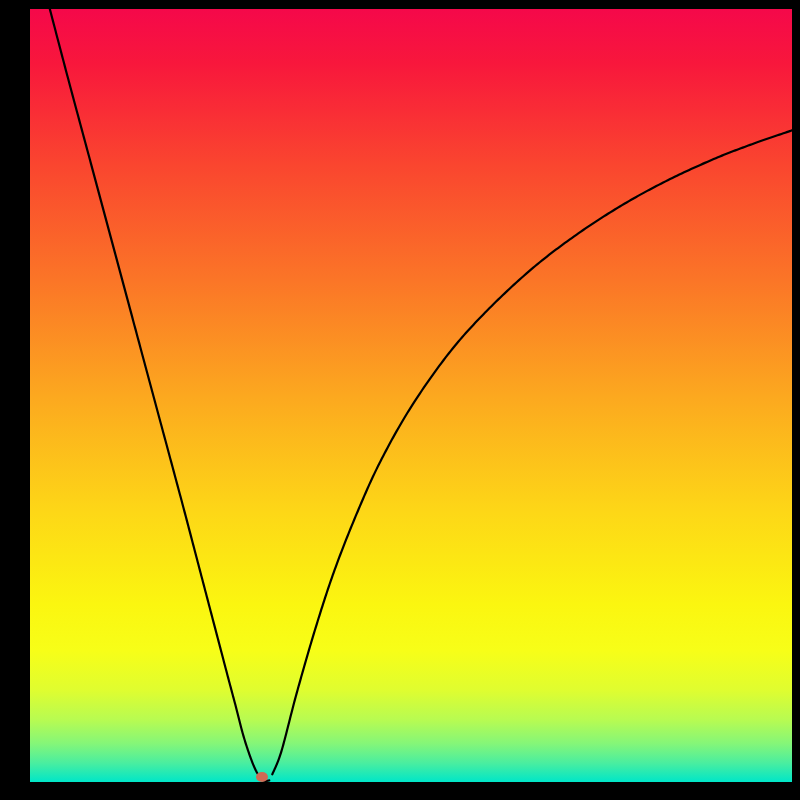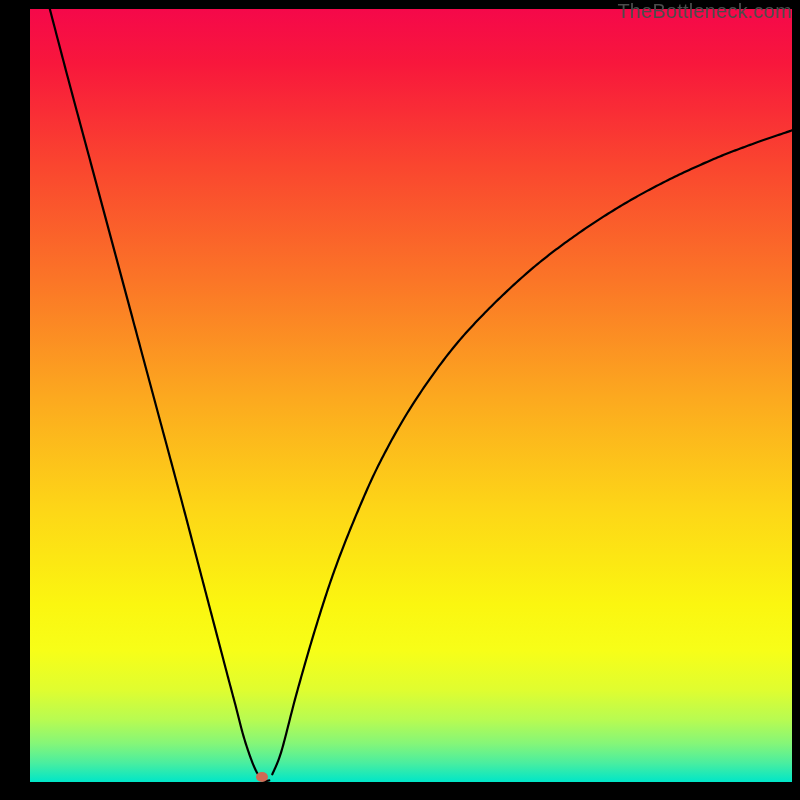--- a/index.html
+++ b/index.html
@@ -81,15 +81,14 @@
     </svg>
 
     <svg class="curve-svg" viewBox="0 0 762 773" preserveAspectRatio="none">
       <path id="curve-left" fill="none" stroke="#000" stroke-width="2.2" stroke-linecap="round" d="M19.81 0.00 L20.31 1.89 L20.88 4.07 L21.52 6.52 L22.23 9.21 L22.99 12.14 L23.81 15.27 L24.68 18.59 L25.59 22.08 L26.54 25.71 L27.53 29.47 L28.54 33.34 L29.58 37.29 L30.63 41.31 L31.70 45.37 L32.78 49.46 L33.86 53.55 L34.93 57.63 L36.00 61.67 L37.06 65.66 L38.10 69.57 L39.14 73.47 L40.20 77.45 L41.28 81.49 L42.38 85.59 L43.49 89.74 L44.62 93.94 L45.76 98.19 L46.91 102.47 L48.08 106.78 L49.24 111.12 L50.42 115.48 L51.60 119.85 L52.78 124.22 L53.96 128.60 L55.14 132.98 L56.31 137.35 L57.49 141.70 L58.65 146.03 L59.81 150.33 L60.96 154.60 L62.10 158.85 L63.25 163.10 L64.39 167.35 L65.53 171.61 L66.67 175.86 L67.82 180.11 L68.96 184.36 L70.10 188.61 L71.25 192.86 L72.39 197.12 L73.53 201.37 L74.68 205.62 L75.82 209.87 L76.96 214.12 L78.10 218.37 L79.25 222.62 L80.39 226.88 L81.53 231.13 L82.68 235.38 L83.82 239.63 L84.96 243.88 L86.11 248.13 L87.25 252.38 L88.39 256.64 L89.53 260.89 L90.68 265.14 L91.82 269.39 L92.96 273.64 L94.11 277.89 L95.25 282.14 L96.39 286.40 L97.54 290.65 L98.68 294.90 L99.82 299.15 L100.97 303.40 L102.11 307.65 L103.25 311.91 L104.39 316.16 L105.54 320.41 L106.68 324.66 L107.82 328.91 L108.97 333.16 L110.11 337.41 L111.25 341.67 L112.39 345.92 L113.54 350.17 L114.68 354.42 L115.82 358.67 L116.97 362.92 L118.11 367.17 L119.25 371.43 L120.40 375.68 L121.54 379.93 L122.68 384.18 L123.83 388.43 L124.97 392.68 L126.11 396.94 L127.25 401.19 L128.40 405.44 L129.54 409.69 L130.69 413.97 L131.86 418.31 L133.04 422.70 L134.23 427.13 L135.43 431.58 L136.64 436.05 L137.84 440.53 L139.05 445.00 L140.25 449.46 L141.45 453.90 L142.63 458.30 L143.80 462.66 L144.96 466.96 L146.10 471.20 L147.22 475.36 L148.32 479.45 L149.38 483.43 L150.42 487.31 L151.43 491.08 L152.40 494.72 L153.33 498.23 L154.23 501.61 L155.10 504.88 L155.94 508.05 L156.75 511.12 L157.53 514.10 L158.30 517.01 L159.04 519.86 L159.78 522.65 L160.50 525.40 L161.21 528.11 L161.91 530.80 L162.61 533.48 L163.31 536.15 L164.01 538.84 L164.71 541.53 L165.43 544.26 L166.15 547.02 L166.89 549.83 L167.64 552.70 L168.40 555.59 L169.16 558.49 L169.93 561.39 L170.69 564.29 L171.45 567.19 L172.21 570.09 L172.97 572.99 L173.74 575.88 L174.50 578.78 L175.26 581.68 L176.02 584.58 L176.78 587.48 L177.55 590.38 L178.31 593.28 L179.07 596.18 L179.83 599.08 L180.59 601.97 L181.36 604.87 L182.12 607.77 L182.88 610.67 L183.65 613.60 L184.44 616.60 L185.24 619.65 L186.05 622.73 L186.87 625.85 L187.69 628.99 L188.52 632.13 L189.34 635.27 L190.16 638.39 L190.98 641.49 L191.78 644.56 L192.57 647.57 L193.35 650.53 L194.11 653.41 L194.85 656.22 L195.56 658.93 L196.25 661.54 L196.90 664.04 L197.53 666.41 L198.12 668.64 L198.67 670.74 L199.19 672.69 L199.68 674.52 L200.13 676.23 L200.56 677.84 L200.97 679.36 L201.35 680.80 L201.72 682.16 L202.07 683.47 L202.41 684.73 L202.74 685.96 L203.06 687.16 L203.38 688.35 L203.69 689.53 L204.01 690.73 L204.34 691.95 L204.67 693.19 L205.01 694.49 L205.37 695.83 L205.74 697.25 L206.12 698.70 L206.50 700.18 L206.88 701.67 L207.26 703.17 L207.65 704.68 L208.03 706.20 L208.41 707.72 L208.79 709.24 L209.17 710.76 L209.55 712.27 L209.93 713.78 L210.31 715.28 L210.69 716.77 L211.07 718.24 L211.46 719.69 L211.84 721.13 L212.22 722.54 L212.60 723.93 L212.98 725.29 L213.36 726.62 L213.74 727.93 L214.13 729.23 L214.52 730.52 L214.91 731.80 L215.30 733.07 L215.69 734.32 L216.09 735.56 L216.48 736.79 L216.87 737.99 L217.27 739.18 L217.65 740.35 L218.04 741.50 L218.43 742.63 L218.81 743.73 L219.18 744.81 L219.55 745.86 L219.92 746.89 L220.28 747.89 L220.63 748.87 L220.98 749.81 L221.32 750.72 L221.65 751.60 L221.98 752.46 L222.30 753.29 L222.61 754.09 L222.92 754.86 L223.23 755.61 L223.53 756.34 L223.83 757.05 L224.12 757.73 L224.42 758.40 L224.71 759.05 L225.00 759.68 L225.30 760.30 L225.59 760.90 L225.88 761.49 L226.18 762.06 L226.47 762.62 L226.77 763.18 L227.08 763.72 L227.38 764.26 L227.69 764.78 L227.99 765.29 L228.30 765.79 L228.60 766.27 L228.90 766.74 L229.21 767.19 L229.51 767.63 L229.82 768.05 L230.12 768.46 L230.43 768.85 L230.73 769.22 L231.04 769.57 L231.34 769.90 L231.65 770.21 L231.95 770.50 L232.26 770.77 L232.56 771.02 L232.87 771.25 L233.17 771.45 L233.48 771.63 L233.81 771.77 L234.14 771.87 L234.49 771.95 L234.84 772.00 L235.19 772.02 L235.55 772.03 L235.90 772.01 L236.25 771.98 L236.60 771.94 L236.94 771.88 L237.27 771.83 L237.59 771.76 L237.89 771.70 L238.17 771.64 L238.44 771.58 L238.68 771.53 L238.91 771.49 L239.10 771.46 L239.27 771.45 "></path>
       <path id="curve-right" fill="none" stroke="#000" stroke-width="2.2" stroke-linecap="round" d="M242.32 765.27 L242.56 764.68 L242.83 764.05 L243.13 763.38 L243.46 762.67 L243.82 761.92 L244.20 761.11 L244.60 760.25 L245.02 759.33 L245.47 758.35 L245.94 757.30 L246.42 756.17 L246.92 754.97 L247.44 753.69 L247.98 752.32 L248.53 750.87 L249.09 749.32 L249.67 747.67 L250.26 745.91 L250.85 744.05 L251.46 742.08 L252.08 739.98 L252.72 737.73 L253.38 735.34 L254.06 732.83 L254.75 730.21 L255.46 727.49 L256.19 724.67 L256.93 721.77 L257.69 718.79 L258.46 715.75 L259.24 712.66 L260.04 709.52 L260.84 706.35 L261.66 703.16 L262.48 699.96 L263.31 696.75 L264.15 693.55 L264.99 690.37 L265.84 687.22 L266.70 684.11 L267.57 680.98 L268.45 677.81 L269.35 674.59 L270.27 671.34 L271.19 668.04 L272.13 664.72 L273.09 661.37 L274.05 658.01 L275.01 654.63 L275.99 651.25 L276.97 647.87 L277.95 644.50 L278.93 641.13 L279.91 637.79 L280.90 634.46 L281.88 631.17 L282.86 627.91 L283.83 624.69 L284.79 621.52 L285.75 618.40 L286.70 615.33 L287.64 612.29 L288.57 609.28 L289.50 606.31 L290.42 603.36 L291.34 600.44 L292.27 597.54 L293.19 594.65 L294.11 591.79 L295.04 588.93 L295.97 586.08 L296.91 583.24 L297.85 580.41 L298.80 577.57 L299.77 574.74 L300.75 571.90 L301.74 569.05 L302.74 566.19 L303.76 563.31 L304.80 560.42 L305.86 557.52 L306.93 554.59 L308.02 551.65 L309.13 548.71 L310.25 545.75 L311.38 542.79 L312.52 539.83 L313.67 536.86 L314.83 533.91 L315.99 530.95 L317.16 528.01 L318.33 525.08 L319.51 522.17 L320.68 519.27 L321.86 516.40 L323.03 513.55 L324.19 510.73 L325.36 507.93 L326.51 505.17 L327.66 502.45 L328.79 499.77 L329.91 497.13 L331.02 494.53 L332.11 491.97 L333.20 489.44 L334.28 486.93 L335.36 484.45 L336.44 481.98 L337.52 479.53 L338.61 477.09 L339.71 474.65 L340.83 472.21 L341.96 469.77 L343.10 467.32 L344.27 464.86 L345.46 462.38 L346.68 459.88 L347.93 457.35 L349.21 454.80 L350.52 452.21 L351.86 449.59 L353.23 446.95 L354.61 444.30 L356.01 441.63 L357.43 438.95 L358.86 436.26 L360.32 433.55 L361.80 430.84 L363.29 428.12 L364.81 425.39 L366.34 422.66 L367.89 419.92 L369.47 417.19 L371.06 414.45 L372.67 411.71 L374.29 408.98 L375.94 406.25 L377.61 403.52 L379.30 400.81 L381.00 398.10 L382.73 395.38 L384.50 392.63 L386.30 389.87 L388.13 387.09 L389.99 384.30 L391.87 381.50 L393.77 378.69 L395.69 375.89 L397.63 373.10 L399.57 370.32 L401.53 367.55 L403.49 364.79 L405.46 362.07 L407.43 359.37 L409.40 356.70 L411.36 354.06 L413.31 351.47 L415.26 348.93 L417.19 346.43 L419.10 343.98 L421.00 341.60 L422.88 339.26 L424.74 336.98 L426.60 334.74 L428.45 332.54 L430.29 330.38 L432.13 328.25 L433.97 326.14 L435.82 324.06 L437.67 322.00 L439.54 319.96 L441.41 317.92 L443.30 315.89 L445.21 313.86 L447.14 311.83 L449.09 309.79 L451.07 307.74 L453.08 305.67 L455.12 303.58 L457.20 301.47 L459.31 299.34 L461.46 297.18 L463.65 295.02 L465.86 292.84 L468.09 290.66 L470.36 288.47 L472.64 286.28 L474.94 284.09 L477.26 281.91 L479.58 279.73 L481.92 277.56 L484.27 275.40 L486.61 273.26 L488.96 271.14 L491.31 269.04 L493.65 266.96 L495.99 264.91 L498.31 262.89 L500.62 260.91 L502.92 258.95 L505.21 257.03 L507.49 255.14 L509.78 253.27 L512.06 251.42 L514.35 249.59 L516.64 247.78 L518.92 245.99 L521.21 244.22 L523.49 242.47 L525.78 240.74 L528.07 239.02 L530.35 237.32 L532.64 235.64 L534.92 233.96 L537.21 232.30 L539.50 230.66 L541.78 229.02 L544.07 227.39 L546.35 225.78 L548.64 224.17 L550.93 222.57 L553.21 220.99 L555.50 219.43 L557.78 217.87 L560.07 216.34 L562.36 214.81 L564.64 213.30 L566.93 211.81 L569.21 210.33 L571.50 208.85 L573.79 207.40 L576.07 205.95 L578.36 204.52 L580.64 203.10 L582.93 201.69 L585.22 200.29 L587.50 198.90 L589.79 197.52 L592.07 196.15 L594.36 194.80 L596.65 193.45 L598.93 192.12 L601.22 190.80 L603.50 189.49 L605.79 188.20 L608.08 186.91 L610.36 185.64 L612.65 184.38 L614.93 183.13 L617.22 181.90 L619.51 180.67 L621.79 179.45 L624.08 178.25 L626.36 177.05 L628.65 175.86 L630.94 174.69 L633.22 173.52 L635.51 172.36 L637.79 171.20 L640.08 170.06 L642.38 168.92 L644.69 167.79 L647.01 166.66 L649.35 165.54 L651.69 164.43 L654.04 163.32 L656.39 162.22 L658.73 161.14 L661.08 160.06 L663.42 159.00 L665.74 157.94 L668.06 156.91 L670.36 155.88 L672.64 154.87 L674.91 153.88 L677.14 152.91 L679.35 151.95 L681.54 151.01 L683.69 150.09 L685.80 149.19 L687.88 148.31 L689.92 147.46 L691.93 146.64 L693.91 145.83 L695.86 145.05 L697.79 144.28 L699.70 143.53 L701.59 142.79 L703.46 142.07 L705.33 141.36 L707.18 140.66 L709.03 139.97 L710.87 139.28 L712.71 138.60 L714.55 137.92 L716.40 137.24 L718.26 136.56 L720.12 135.88 L722.00 135.19 L723.90 134.50 L725.85 133.79 L727.88 133.07 L729.98 132.32 L732.13 131.56 L734.32 130.80 L736.53 130.03 L738.75 129.27 L740.97 128.50 L743.17 127.75 L745.33 127.01 L747.45 126.29 L749.50 125.60 L751.48 124.93 L753.37 124.29 L755.15 123.69 L756.82 123.12 L758.35 122.61 L759.73 122.14 L760.95 121.72 L762.00 121.36 "></path>
     </svg>
 
     <div class="marker" id="marker" style="left: 232.41px; top: 768.362px; background: rgb(207, 106, 84);"></div>
   </div>
 
-  <div class="watermark">TheBottleneck.com</div>
 
 </div>
 
 </body></html>

